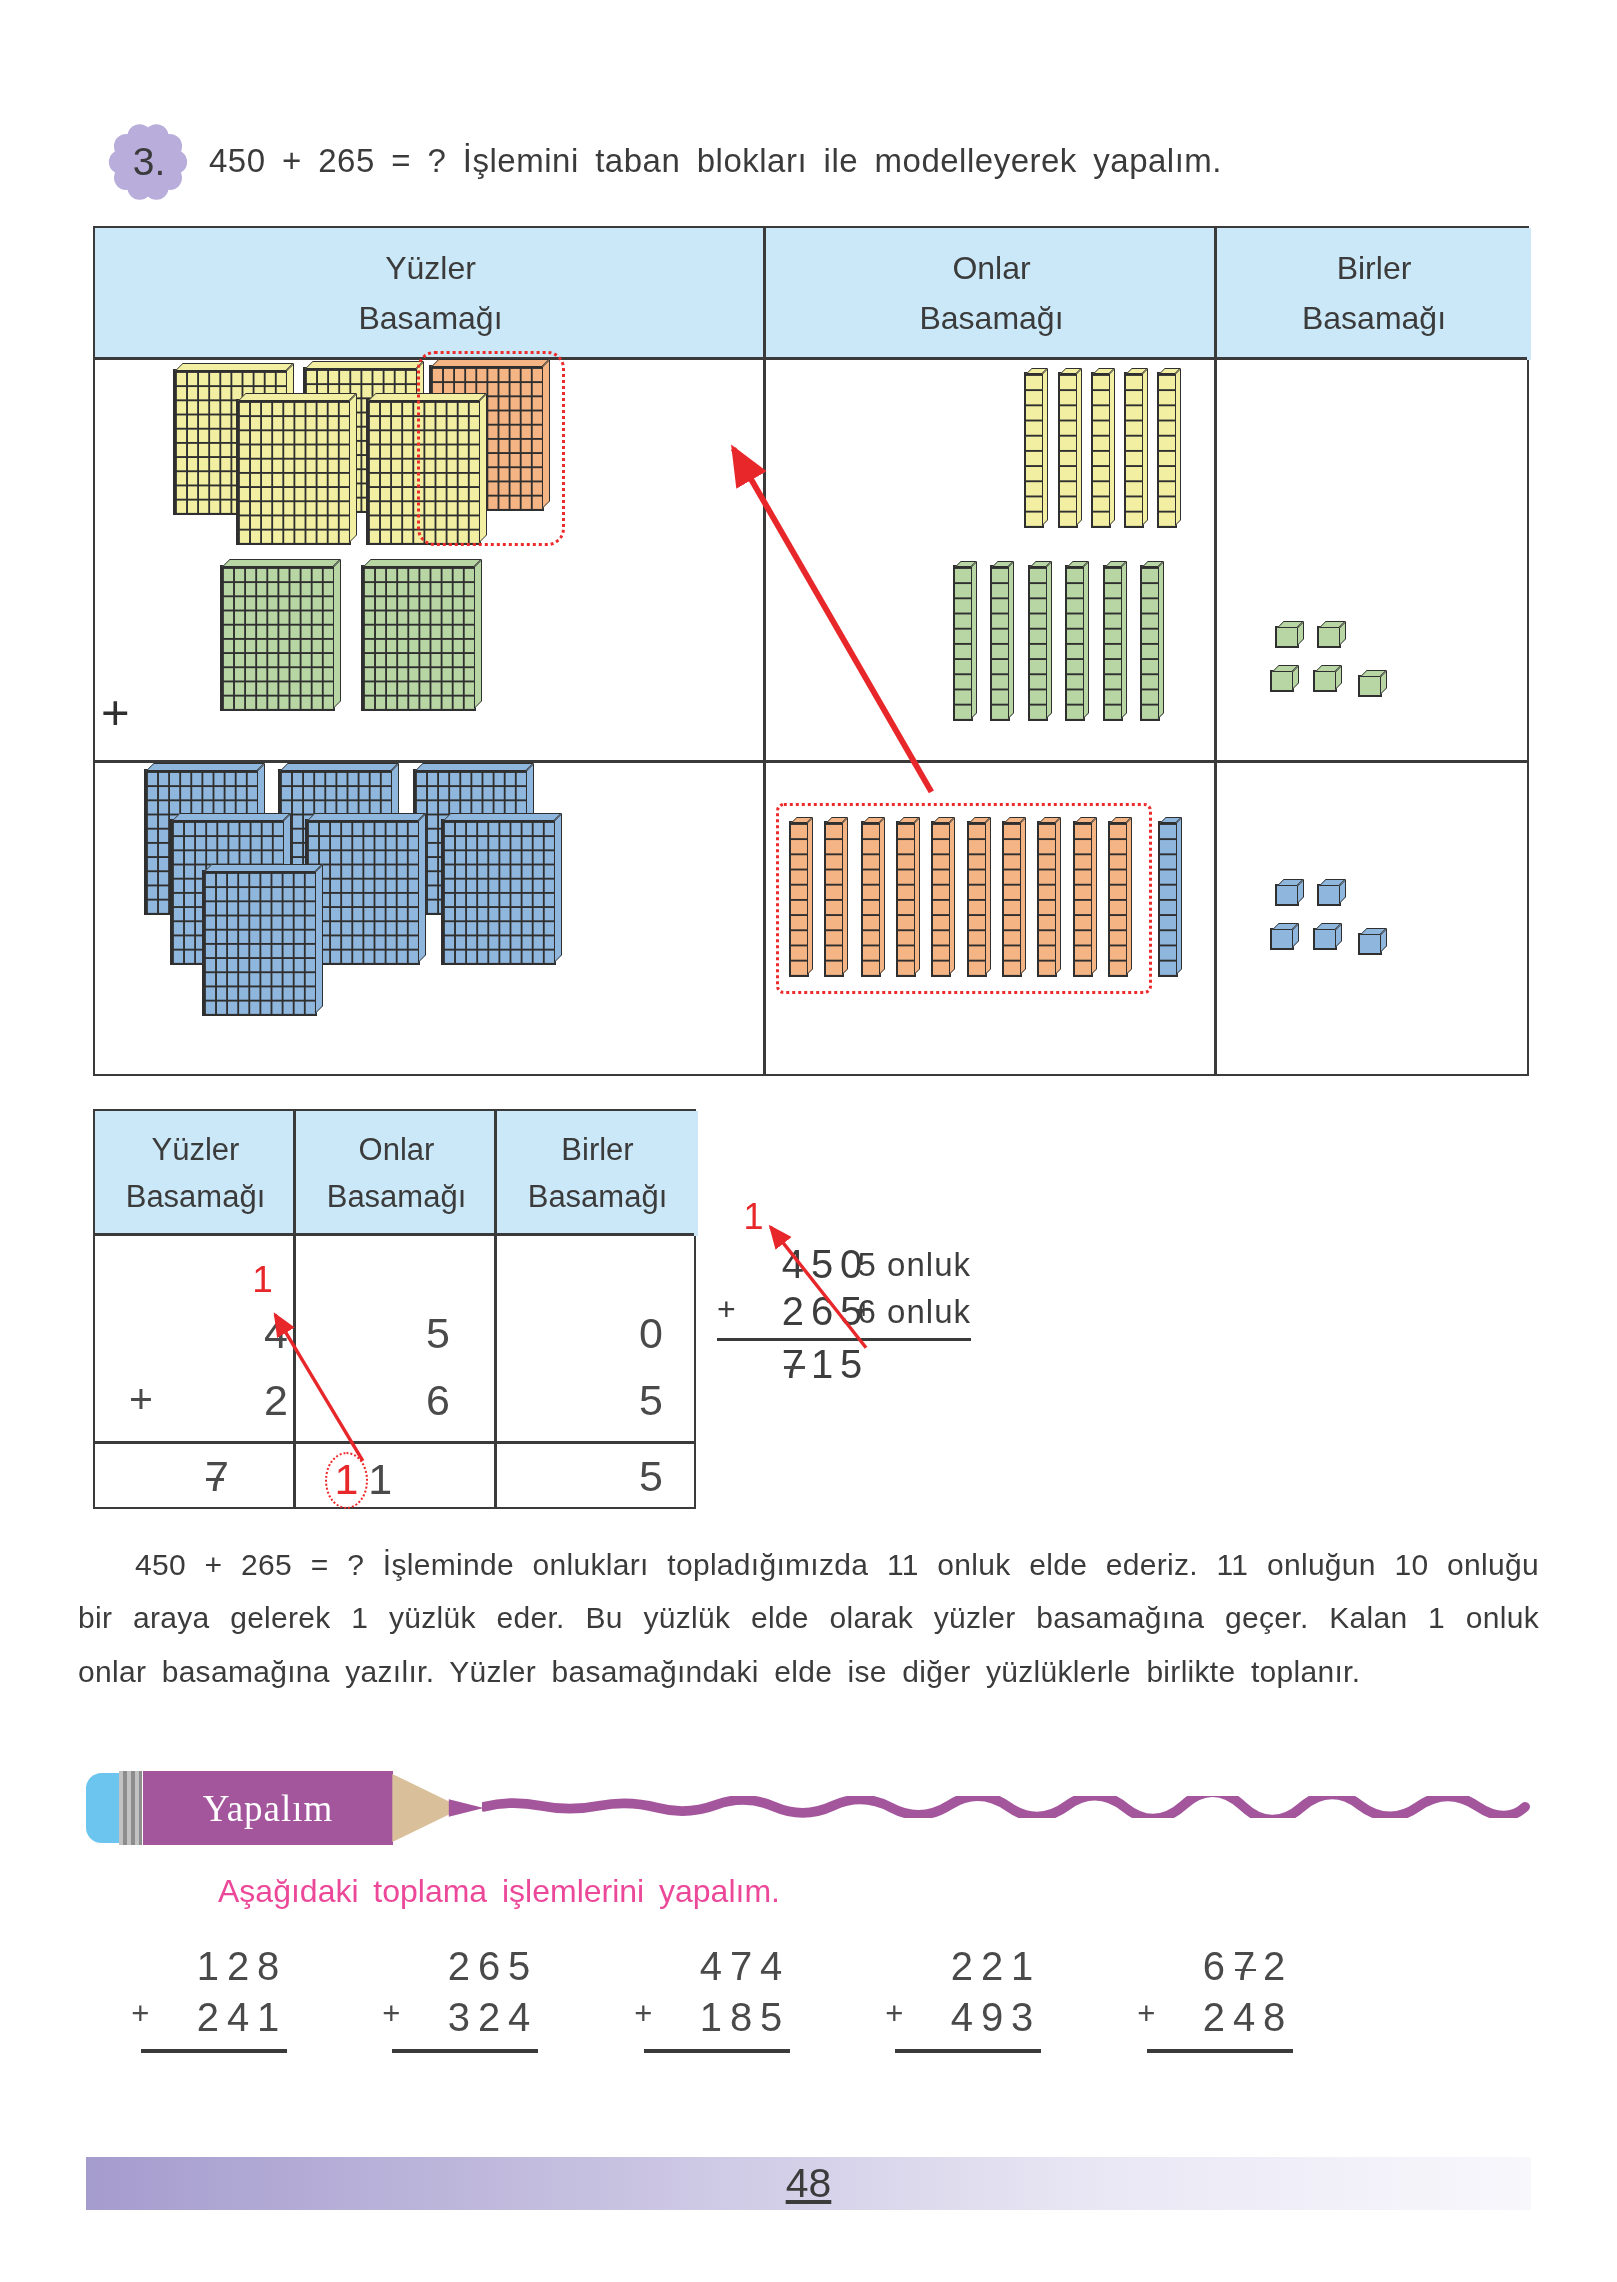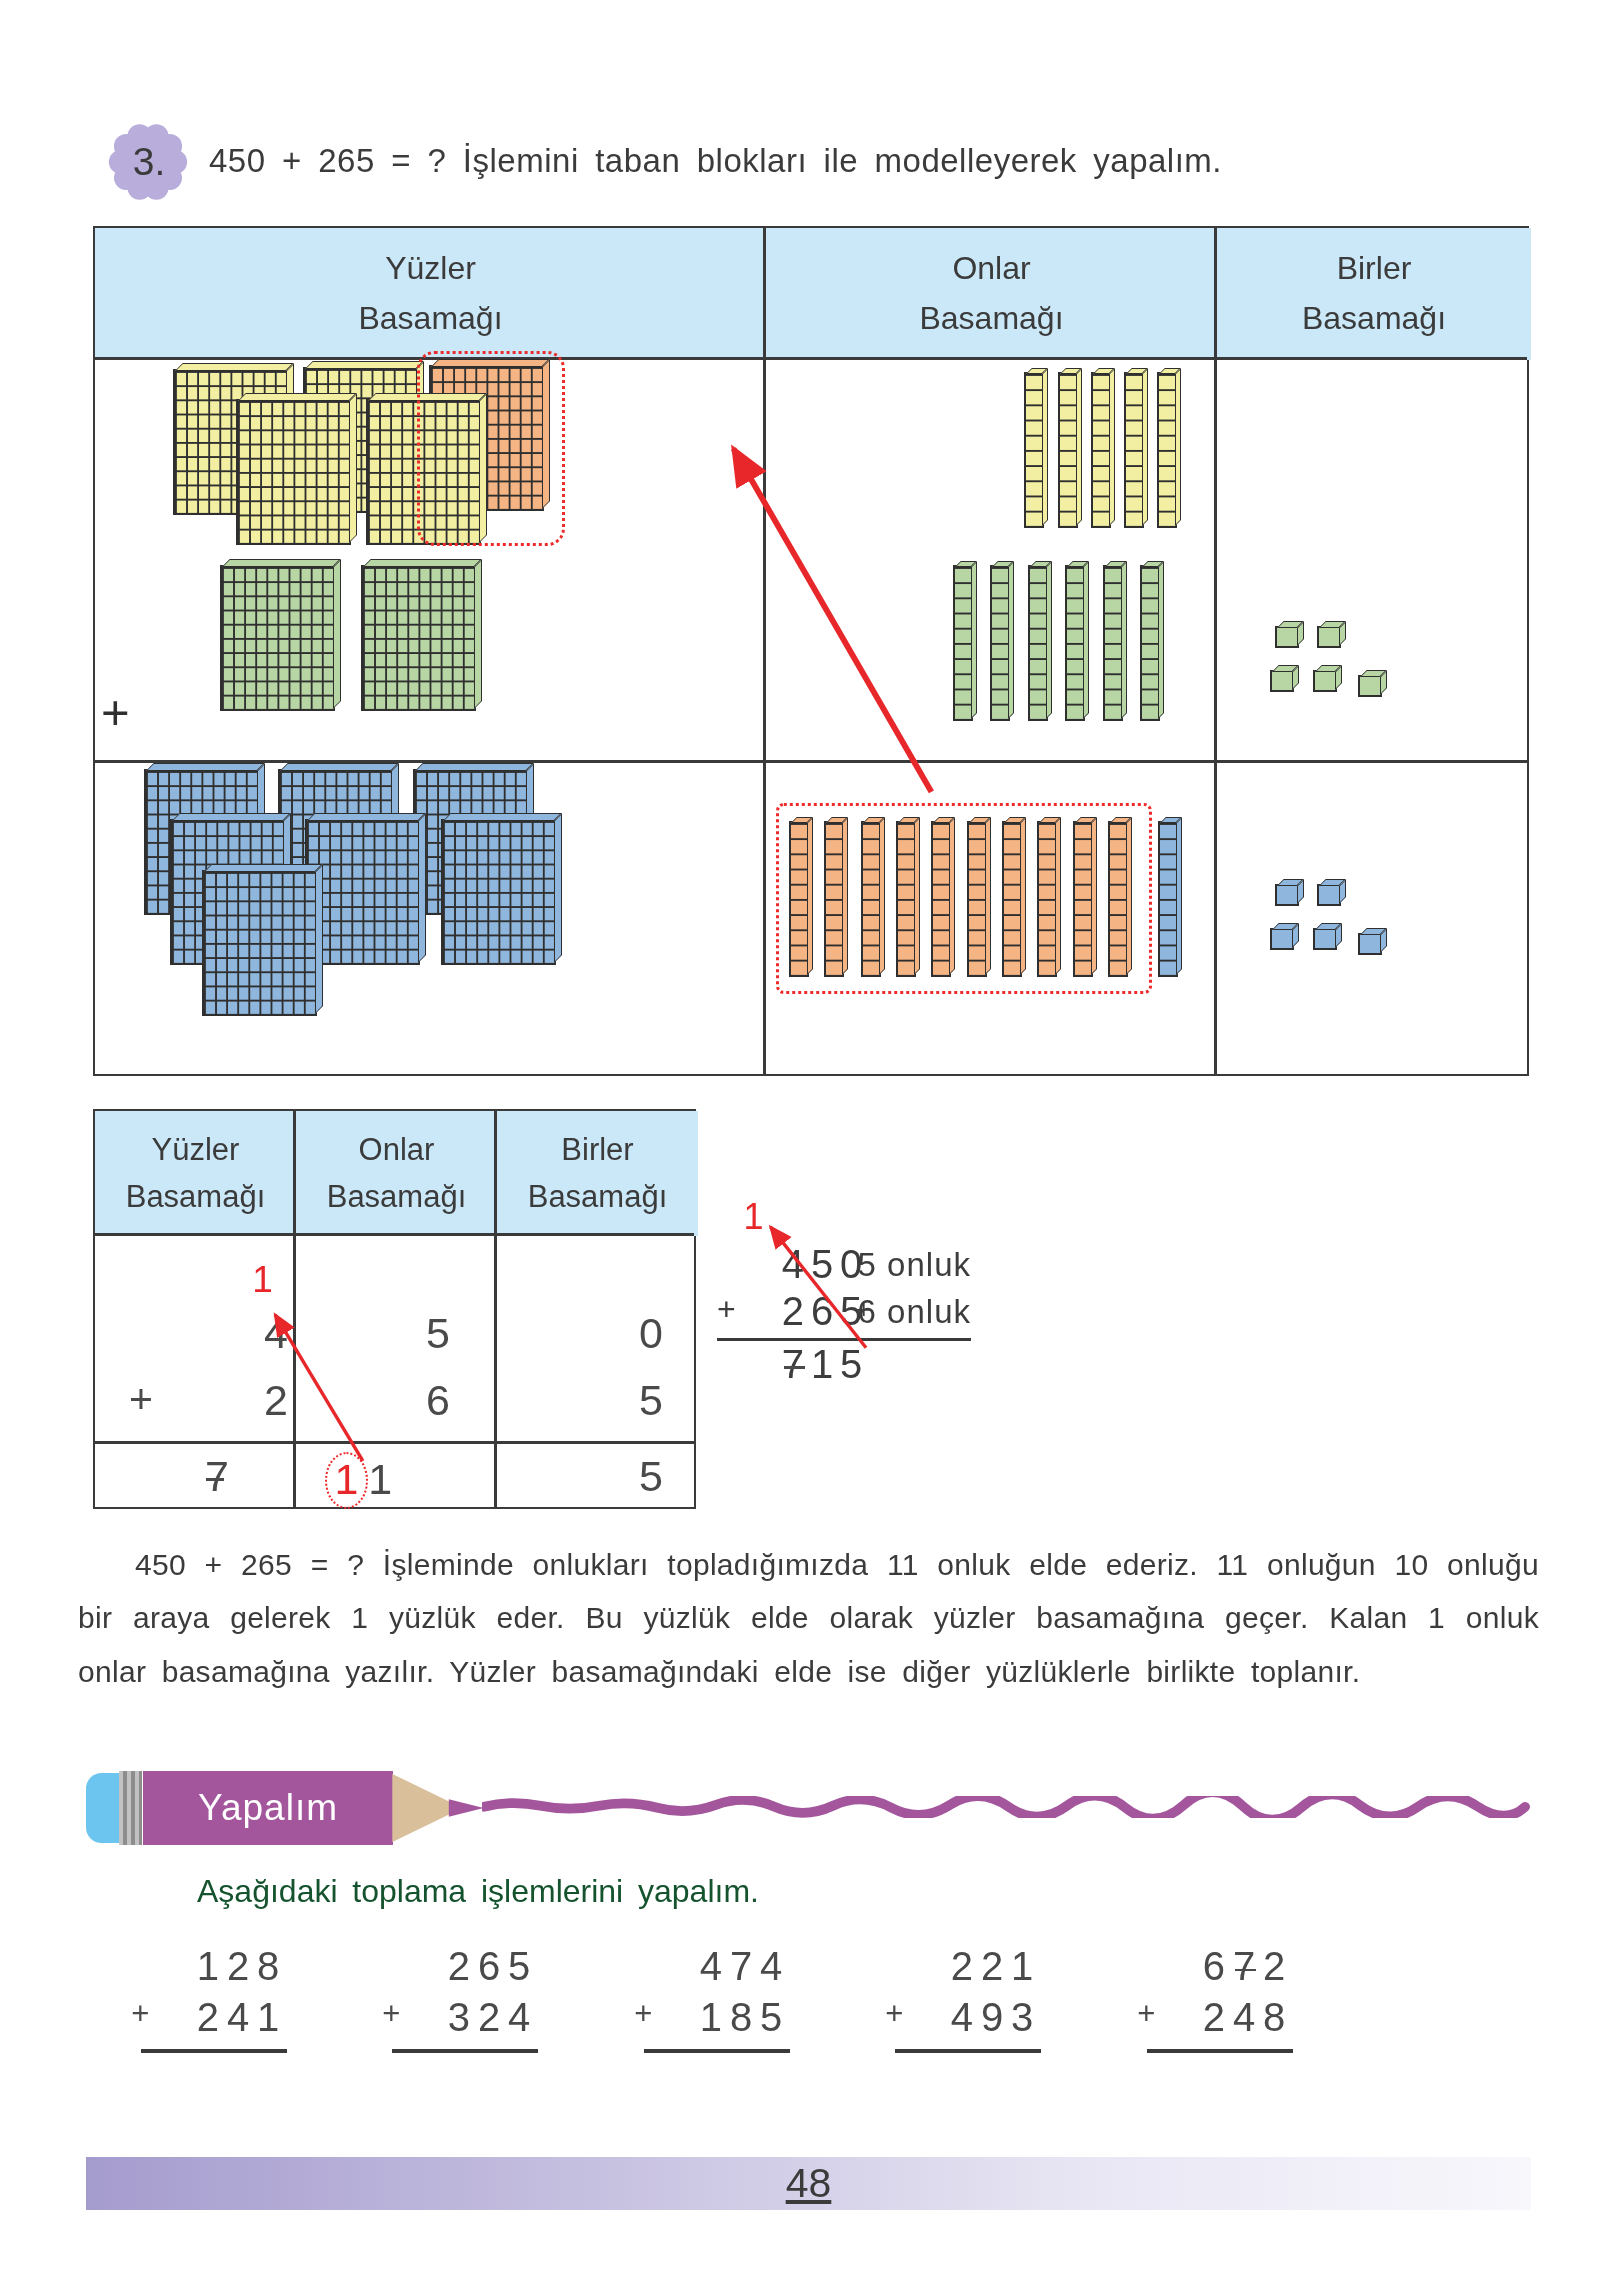--- a/index.html
+++ b/index.html
@@ -68,32 +68,32 @@
   .eq-tens{left:856px;top:1241px;width:115px;font-size:33px;letter-spacing:1px;}
   .eq-tens .row{line-height:47px;}
   .tens-result{position:absolute;left:862px;top:1347px;font-size:33px;color:#4a4a4a;letter-spacing:1px;}
   .tens-result .eqpart{margin-left:13.7px;}
 
   
   .explain{position:absolute;left:78px;top:1538px;width:1461px;font-size:30px;line-height:1.78;
     text-align:justify;text-indent:57px;word-spacing:6.8px;letter-spacing:0.3px;color:#3b3b3b;}
 
   
-  .banner{position:absolute;left:86px;top:1771px;width:1445px;height:76px;}
+  .banner{position:absolute;left:86px;top:1771px;width:1445px;height:76px;font-family:Liberation Serif, serif;}
   .eraser{position:absolute;left:0;top:2px;width:33px;height:70px;background:#6cc5ee;
     border-radius:15.6px 0 0 15.6px;}
   .ferrule{position:absolute;left:33px;top:0;width:23.4px;height:74px;
     background:repeating-linear-gradient(90deg,#c2c2c2 0 3.9px,#8d8d8d 3.9px 7.8px);}
   .pencil-body{position:absolute;left:57px;top:0;width:250px;height:74px;background:#a4569d;
     display:flex;align-items:center;justify-content:center;}
   .pencil-body span{color:#ffffff;font-size:37px;letter-spacing:1px;}
   .pencil-cone{position:absolute;left:306px;top:0;width:98px;height:74px;}
   .squiggle{position:absolute;left:396px;top:25px;}
 
-  .instruction{position:absolute;left:197px;top:1873px;font-size:32px;word-spacing:5.9px;color:#14532d;}
+  .instruction{position:absolute;left:218px;top:1873px;font-size:32px;word-spacing:5.9px;color:#ec4899;}
 
   
   .ex{position:absolute;top:1941px;width:146px;text-align:right;font-size:40px;letter-spacing:7.8px;color:#4a4a4a;}
   .ex .row{line-height:51px;position:relative;}
   .ex .plus{position:absolute;left:-9.8px;bottom:3.9px;font-size:31px;letter-spacing:0;}
   .ex .rule{height:0;border-top:4.4px solid #3a3a3a;margin-top:5.9px;}
 
   
   .x7{position:relative;display:inline-block;}
   .x7::after{content:'';position:absolute;left:6%;top:54%;width:72%;height:2.5px;background:#4a4a4a;}

